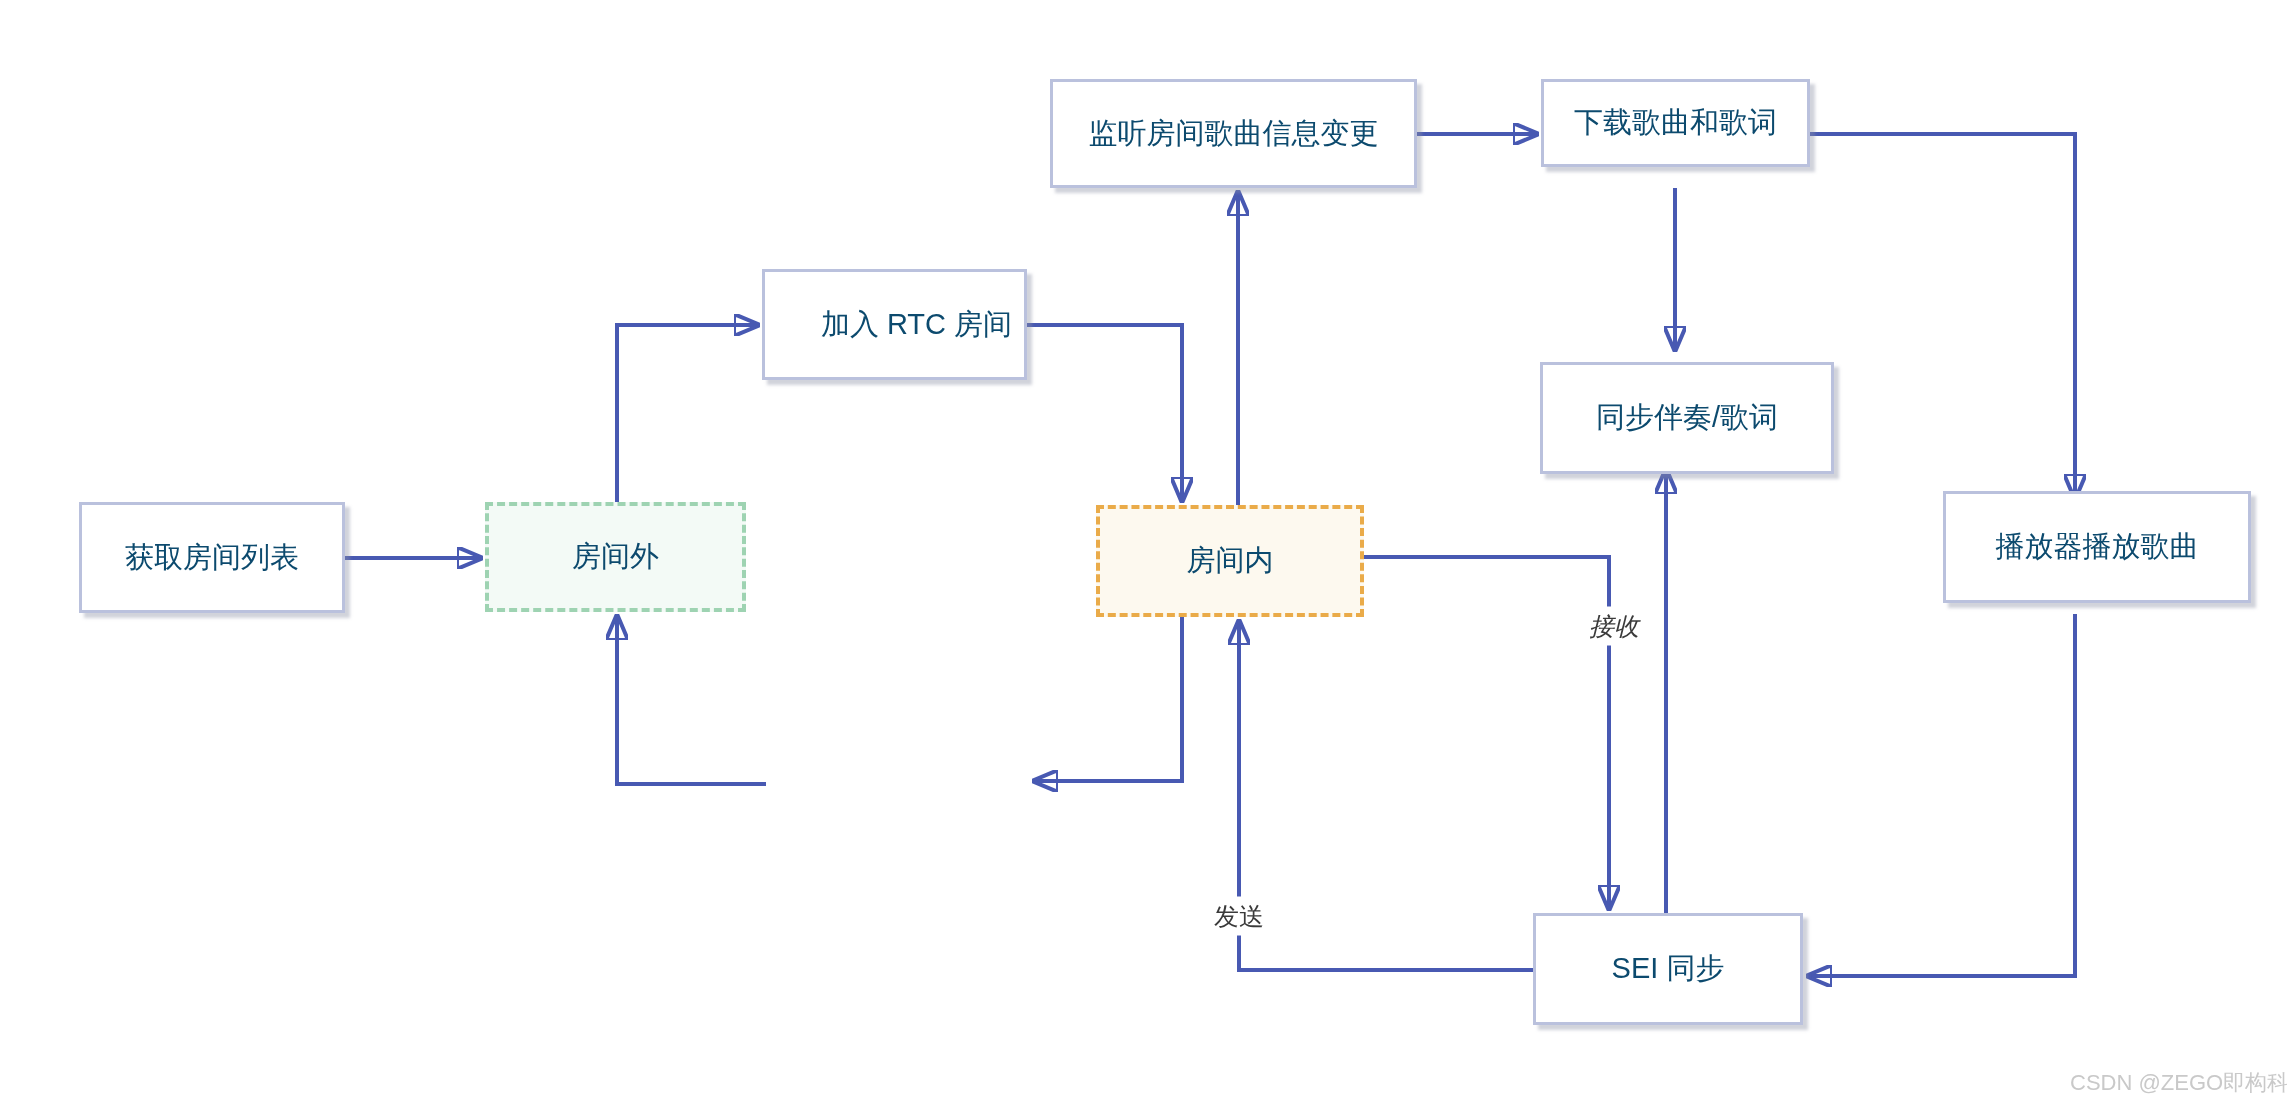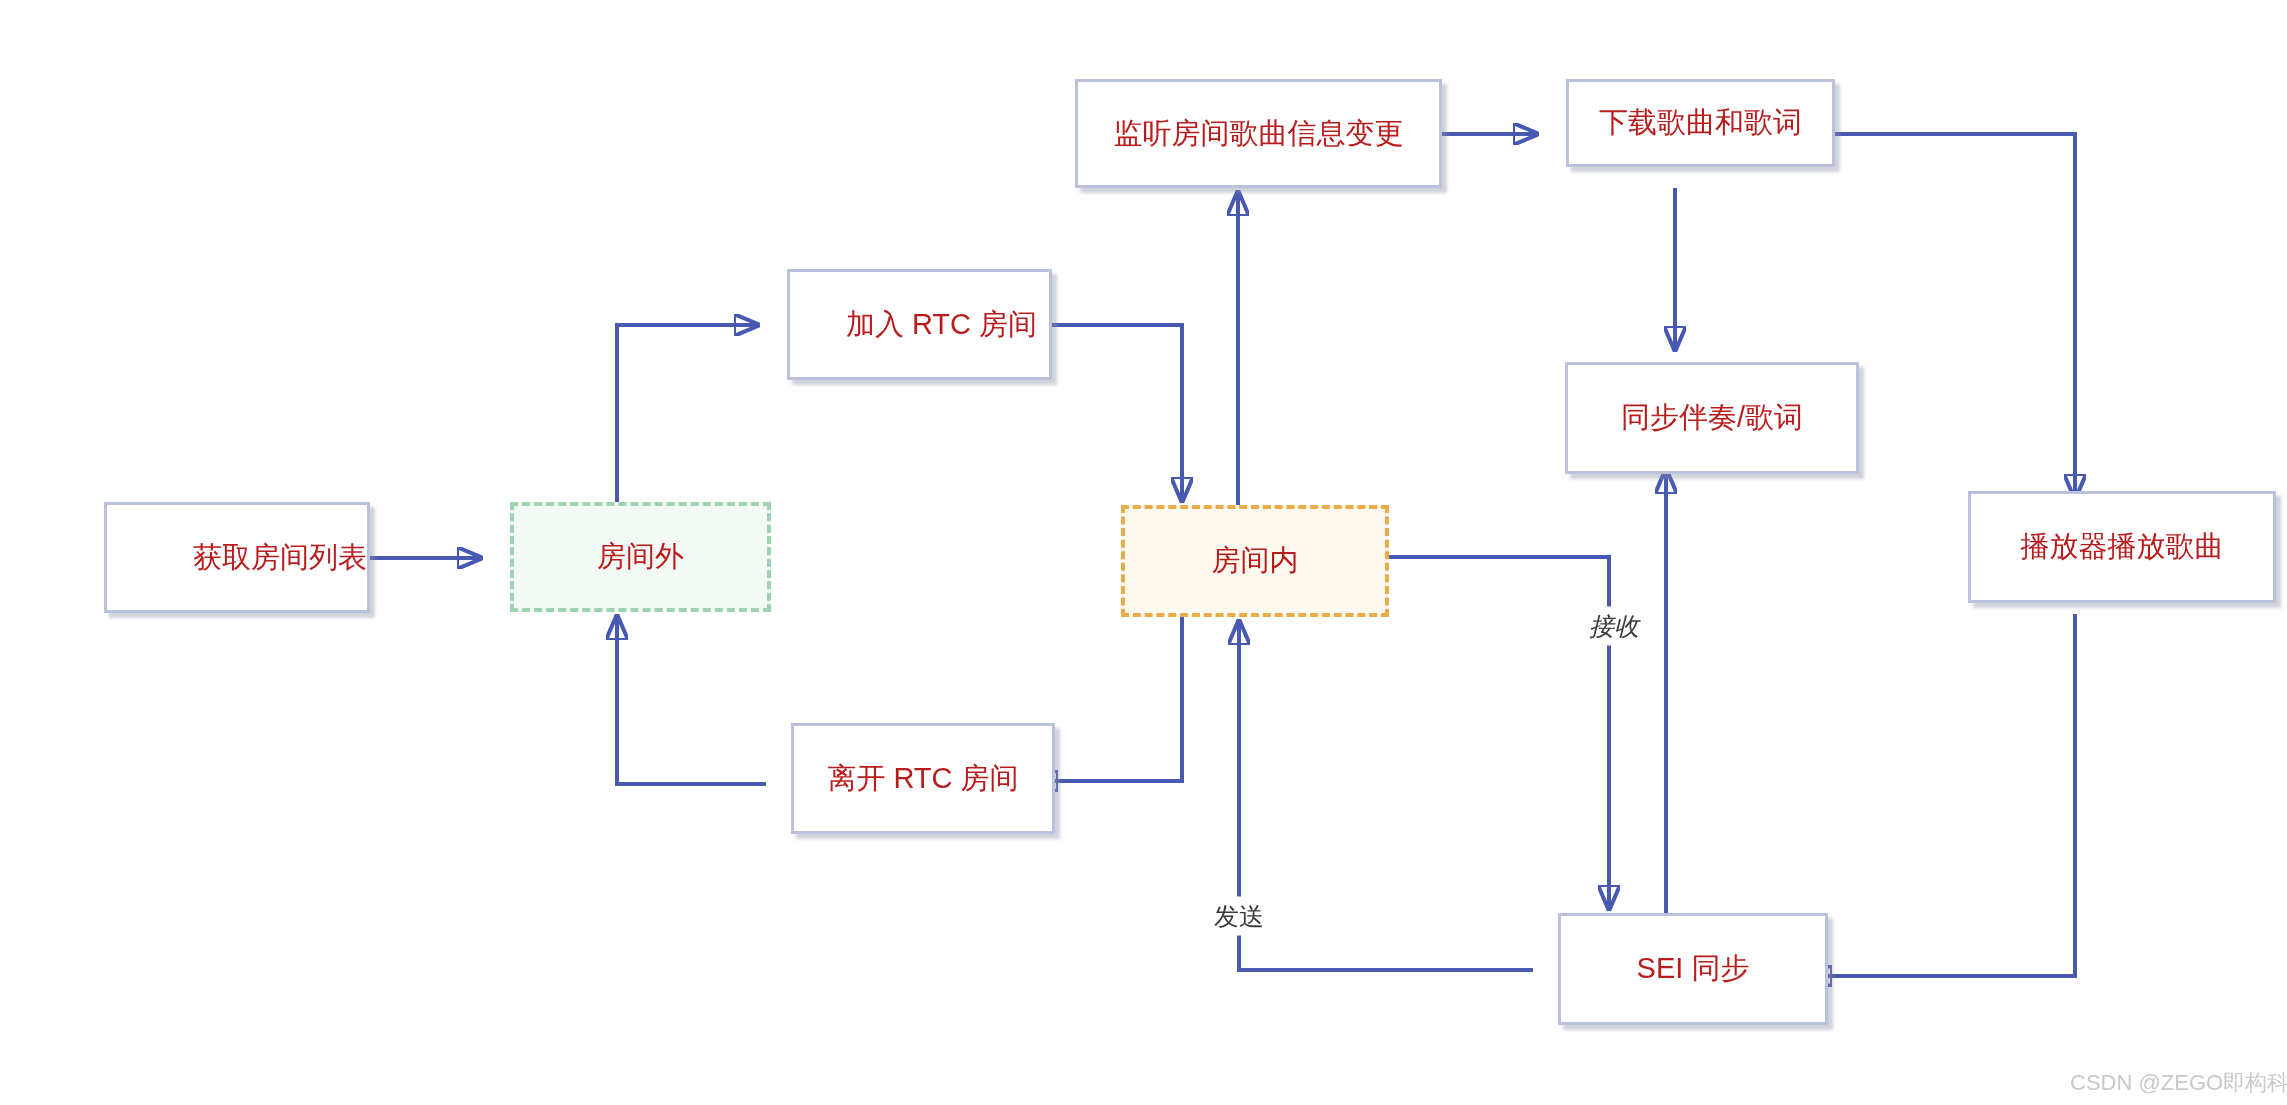--- a/index.html
+++ b/index.html
@@ -21,24 +21,23 @@
     stroke: #4859b2;
     stroke-width: 4;
   }
   .node {
     position: absolute;
     display: flex;
     align-items: center;
     justify-content: center;
     box-sizing: border-box;
     font-size: 29px;
-    color: #b91c1c;
+    color: #0c4a6e;
     text-align: center;
     white-space: nowrap;
-    margin-left: 25px;
   }
   .node.solid {
     background: #ffffff;
     border: 3px solid #bac1dd;
     box-shadow: 5px 5px 3px rgba(140, 145, 165, 0.4);
   }
   .node.dash-green {
     background: #f3faf6;
     border: 4px dashed #9ed3b2;
   }
@@ -85,35 +84,32 @@
     <path marker-end="url(#arrow)" d="M1675,188 L1675,351"></path>
     <path marker-end="url(#arrow)" d="M1810,134 L2075,134 L2075,499"></path>
     <path marker-end="url(#arrow)" d="M2075,614 L2075,976 L1807,976"></path>
     <path marker-end="url(#arrow)" d="M1364,557 L1609,557 L1609,910"></path>
     <path marker-end="url(#arrow)" d="M1666,913 L1666,469"></path>
     <path marker-end="url(#arrow)" d="M1533,970 L1239,970 L1239,620"></path>
     <path marker-end="url(#arrow)" d="M1182,617 L1182,781 L1033,781"></path>
     <path marker-end="url(#arrow)" d="M766,784 L617,784 L617,615"></path>
   </svg>
 
-  <div class="node solid" style="left:79px; top:502px; width:266px; height:111px;justify-content:flex-end;">
+  <div class="node solid" style="left:79px; top:502px; width:266px; height:111px;">
     <span>获取房间列表</span>
   </div>
 
   <div class="node dash-green" style="left:485px; top:502px; width:261px; height:110px;">
     <span>房间外</span>
   </div>
 
   <div class="node solid" style="left:762px; top:269px; width:265px; height:111px;padding-left:44px;">
     <span>加入 RTC 房间</span>
   </div>
 
-  <div class="node solid" style="left:766px; top:723px; width:264px; height:111px;">
-    <span>离开 RTC 房间</span>
-  </div>
 
   <div class="node dash-orange" style="left:1096px; top:505px; width:268px; height:112px;">
     <span>房间内</span>
   </div>
 
   <div class="node solid" style="left:1050px; top:79px; width:367px; height:109px;">
     <span>监听房间歌曲信息变更</span>
   </div>
 
   <div class="node solid" style="left:1541px; top:79px; width:269px; height:88px;">

